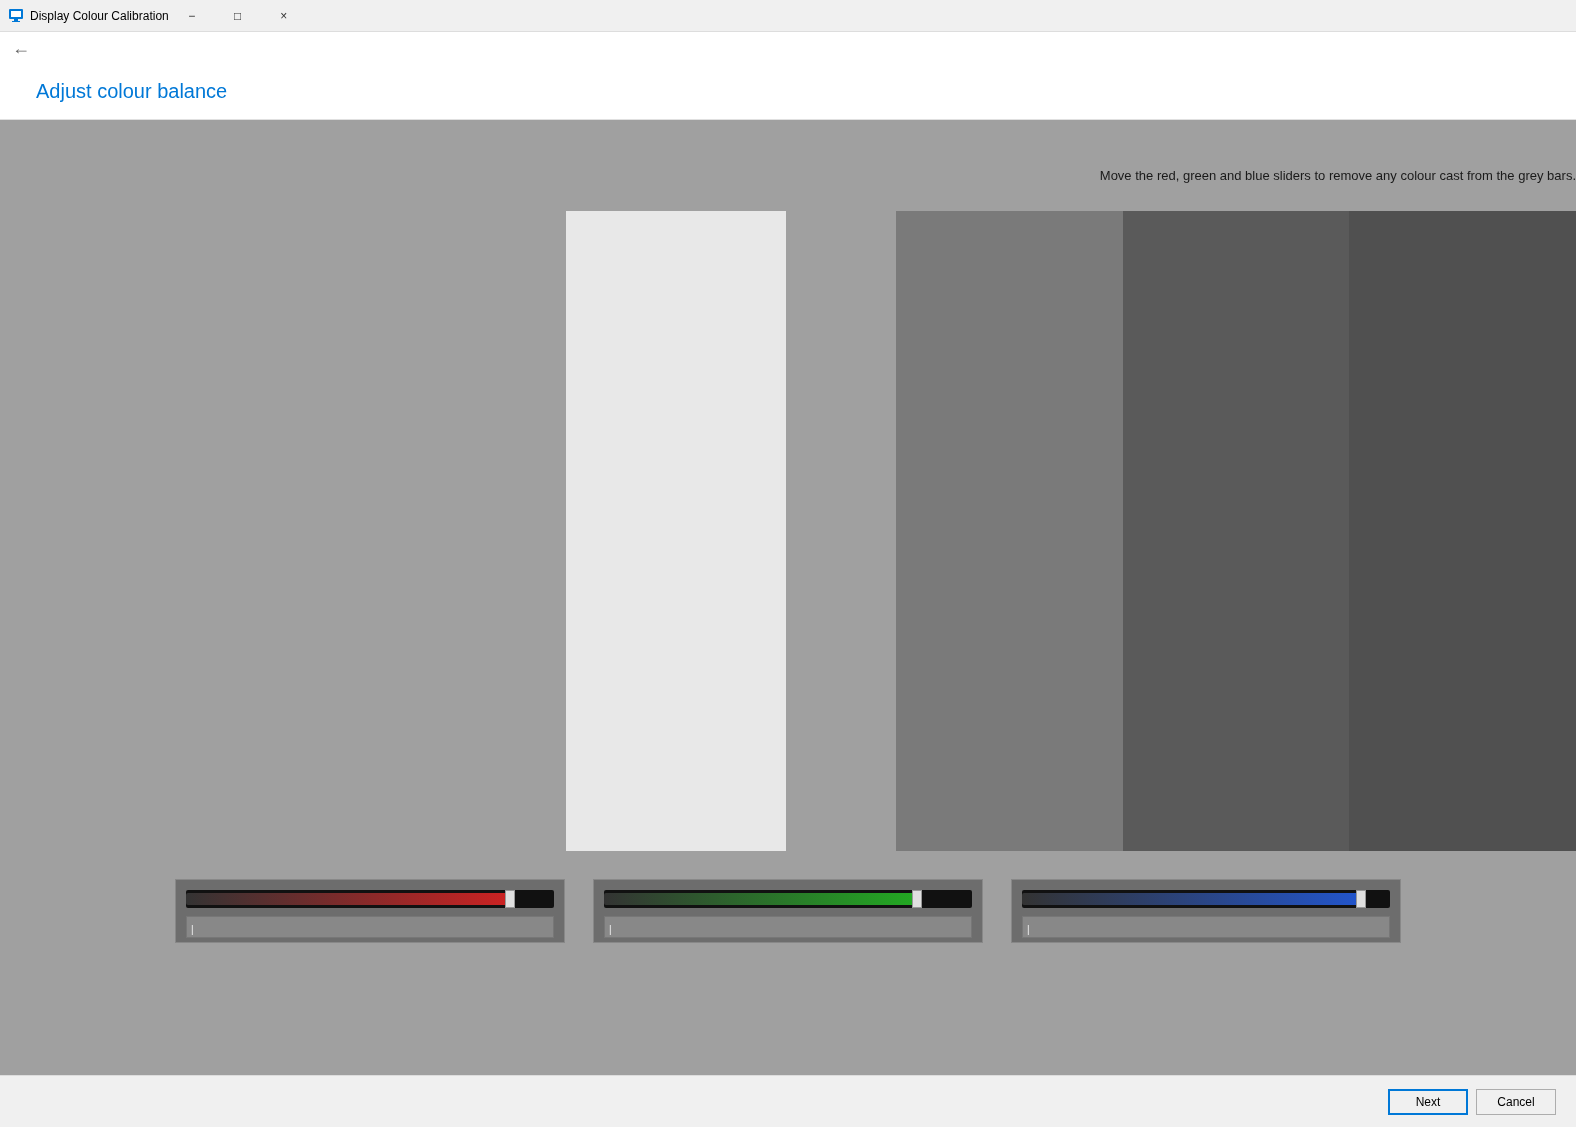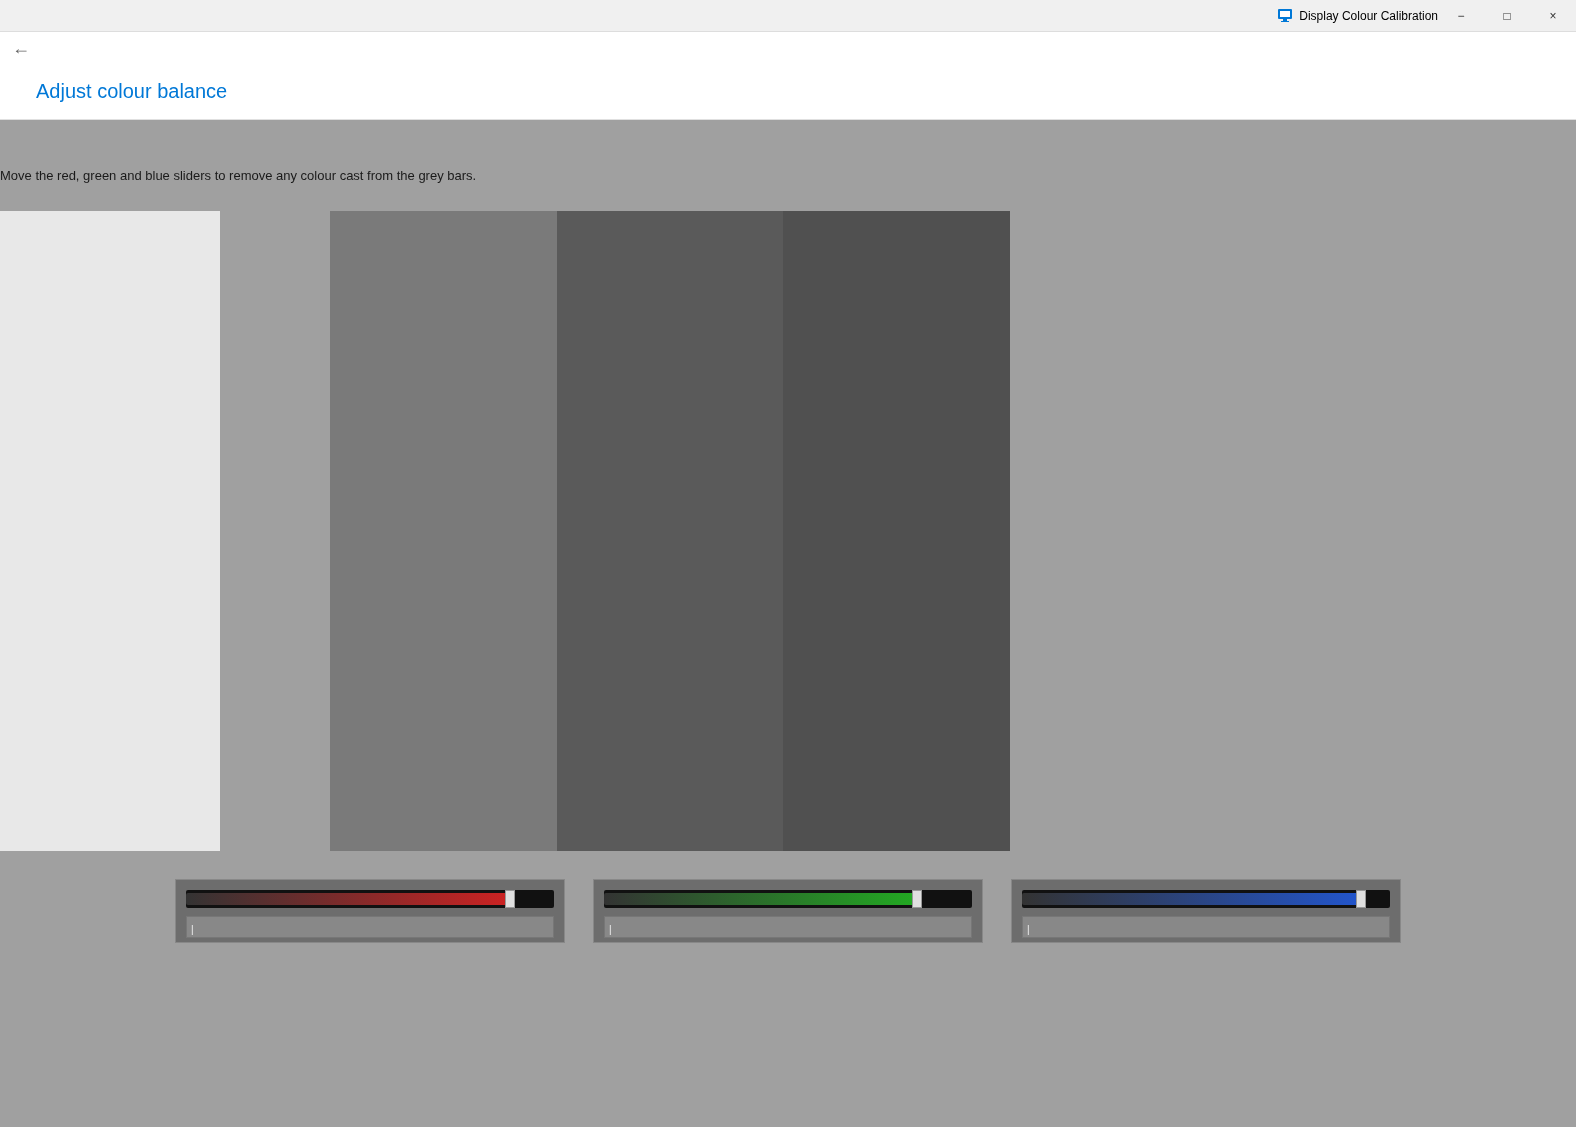--- a/index.html
+++ b/index.html
@@ -11,21 +11,21 @@
       background: #fff;
       overflow: hidden;
     }
 
     
     .titlebar {
       height: 32px;
       background: #f0f0f0;
       display: flex;
       align-items: center;
-      justify-content: flex-end;
+      justify-content: flex-start;
       padding: 0 0 0 8px;
       border-bottom: 1px solid #ddd;
     }
     .titlebar-left {
       display: flex;
       align-items: center;
       gap: 6px;
     }
     .titlebar-icon {
       width: 16px;
@@ -86,21 +86,21 @@
       font-weight: 400;
     }
 
     
     .main {
       background: #a0a0a0;
       flex: 1;
       position: relative;
       display: flex;
       flex-direction: column;
-      align-items: flex-start;
+      align-items: flex-end;
       height: calc(1127px - 32px - 32px - 56px - 52px);
     }
 
     .instruction-text {
       margin-top: 48px;
       font-size: 13px;
       color: #1a1a1a;
       text-align: center;
     }
 
@@ -334,14 +334,18 @@
           <div class="slider-thumb slider-thumb-blue"></div>
         </div>
         <div class="slider-label-area">
           <span class="slider-label-text">|</span>
         </div>
       </div>
 
     </div>
   </div>
 
+  <div class="footer">
+    <button class="footer-btn next">Next</button>
+    <button class="footer-btn">Cancel</button>
+  </div>
 
 </div>
 
 </body></html>

